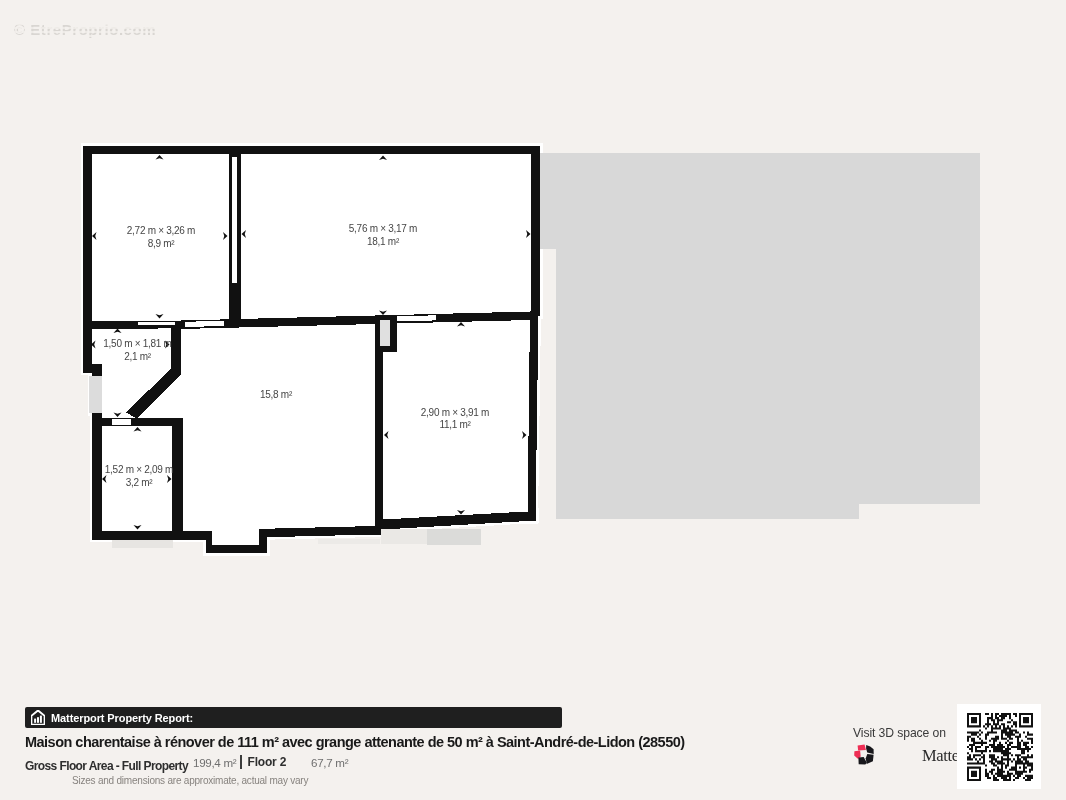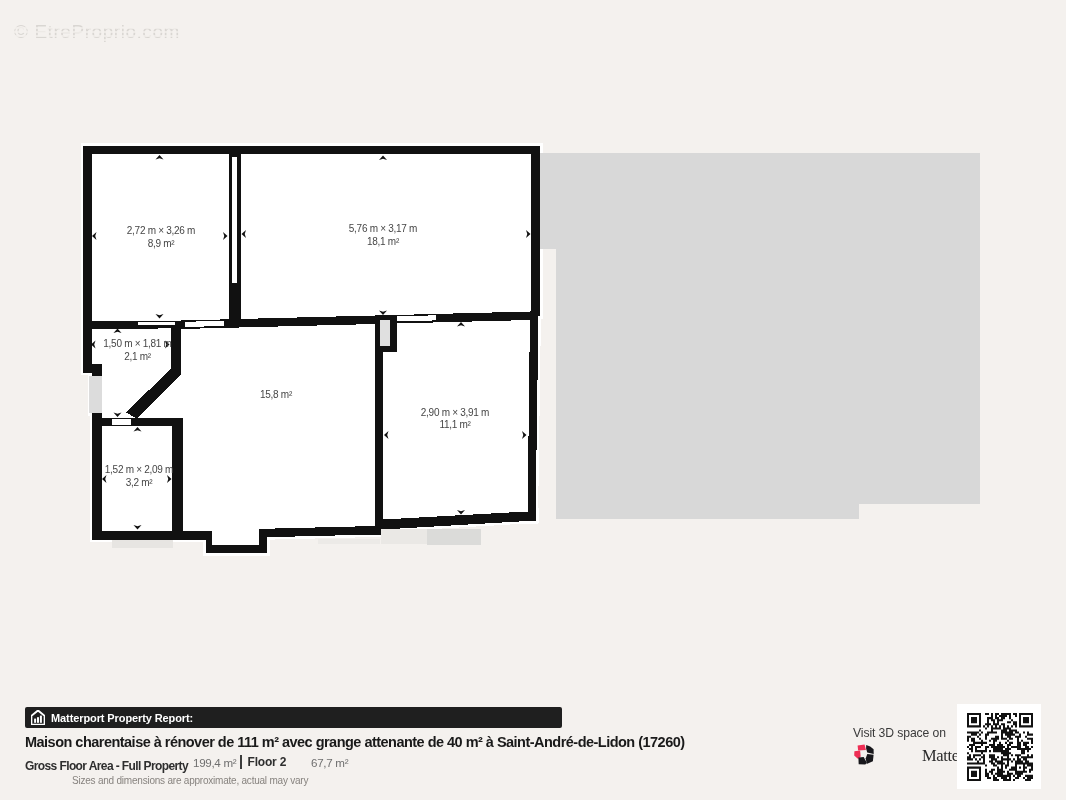--- a/index.html
+++ b/index.html
@@ -4,21 +4,21 @@
 <style>
   html,body{margin:0;padding:0;}
   body{width:1066px;height:800px;background:#f4f1ee;position:relative;overflow:hidden;
        font-family:"Liberation Sans",sans-serif;}
   .abs{position:absolute;}
   .t{transform:translateZ(0);}
 </style>
 </head>
 <body>
 
-<div class="abs t" style="left:14px;top:21px;font-size:19px;letter-spacing:0.55px;font-weight:400;background:repeating-linear-gradient(180deg,#d9d6d2 0 2px,#edeae6 2px 4px);-webkit-background-clip:text;background-clip:text;color:transparent;">© EtreProprio.com</div>
+<div class="abs t" style="left:14px;top:21px;font-size:15px;letter-spacing:0.55px;font-weight:700;background:repeating-linear-gradient(180deg,#d9d6d2 0 2px,#edeae6 2px 4px);-webkit-background-clip:text;background-clip:text;color:transparent;">© EtreProprio.com</div>
 
 <svg class="abs" style="left:0;top:0;" width="1066" height="800" viewBox="0 0 1066 800">
   <g shape-rendering="crispEdges">
 
   <rect x="88" y="151" width="145" height="173" fill="#ffffff"></rect>
 
   <polygon points="237,151 534,151 534,315 237,322" fill="#ffffff"></polygon>
 
   <polygon points="88,324 174,324 174,372 130,416 88,416" fill="#ffffff"></polygon>
 
@@ -202,21 +202,21 @@
   <svg class="abs" style="left:5.5px;top:3px;" width="14" height="15" viewBox="0 0 14 15">
     <path d="M7 0.4 L13.6 5.8 L13.6 14.6 L0.4 14.6 L0.4 5.8 Z" fill="#1f1f1f" stroke="#ffffff" stroke-width="1.9" stroke-linejoin="round"></path>
     <rect x="3.1" y="8.6" width="2.0" height="4.2" fill="#ffffff"></rect>
     <rect x="6.0" y="7.2" width="2.0" height="5.6" fill="#ffffff"></rect>
     <rect x="8.9" y="5.6" width="2.0" height="7.2" fill="#ffffff"></rect>
   </svg>
 
   <div class="abs t" style="left:26px;top:4.5px;font-size:11px;font-weight:bold;color:#ffffff;letter-spacing:-0.1px;">Matterport Property Report:</div>
 </div>
 
-<div class="abs t" style="left:25px;top:733.8px;font-size:14.5px;font-weight:bold;color:#1a1a1a;letter-spacing:-0.52px;">Maison charentaise à rénover de 111 m² avec grange attenante de 40 m² à Saint-André-de-Lidon (17260)</div>
+<div class="abs t" style="left:25px;top:733.8px;font-size:14.5px;font-weight:bold;color:#1a1a1a;letter-spacing:-0.52px;">Maison charentaise à rénover de 111 m² avec grange attenante de 50 m² à Saint-André-de-Lidon (28550)</div>
 
 <div class="abs t" style="left:25px;top:755px;font-size:12px;color:#2e2e2e;width:700px;height:16px;white-space:nowrap;">
   <span class="abs" style="left:0;top:4px;font-weight:bold;letter-spacing:-0.6px;">Gross Floor Area - Full Property</span>
   <span class="abs" style="left:168px;top:0.5px;color:#6f6f6f;font-size:11.6px;letter-spacing:-0.3px;">199,4 m²</span>
   <span class="abs" style="left:215px;top:-0.5px;width:1.5px;height:14.5px;background:#3c3c3c;"></span>
   <span class="abs" style="left:222.5px;top:0;font-weight:bold;letter-spacing:-0.2px;">Floor 2</span>
   <span class="abs" style="left:262px;top:0.5px;color:#6f6f6f;font-size:11.6px;letter-spacing:-0.3px;padding-left:24px;">67,7 m²</span>
 </div>
 
 <div class="abs t" style="left:34px;top:774.8px;font-size:10px;color:#87837f;letter-spacing:-0.22px;margin-left:38px;">Sizes and dimensions are approximate, actual may vary</div>

